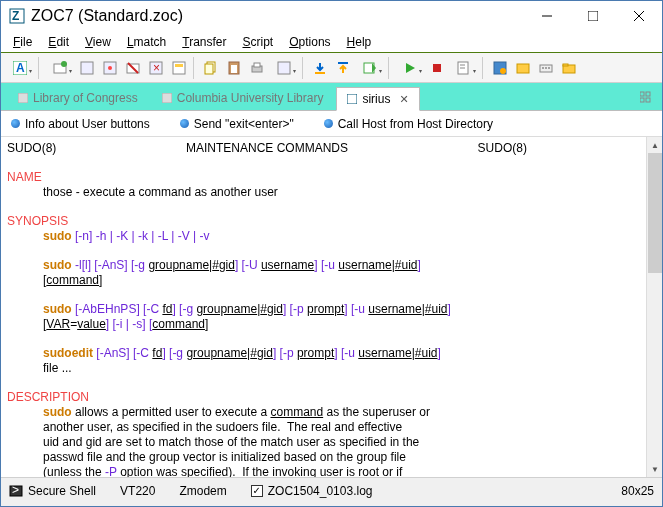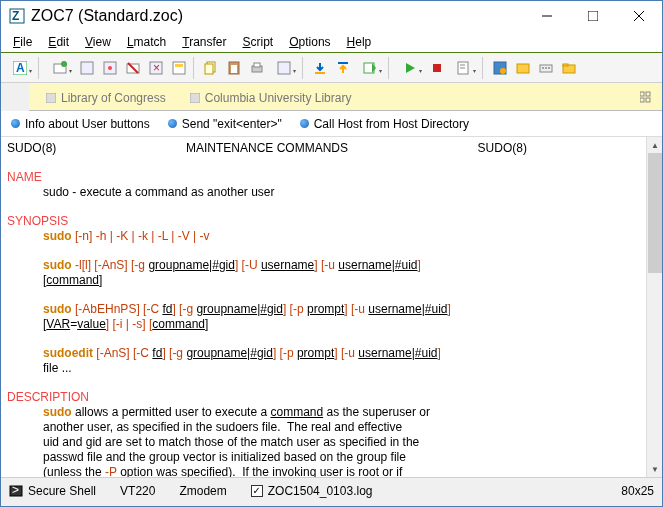--- a/index.html
+++ b/index.html
@@ -10,42 +10,42 @@
 .winbtn { width: 46px; height: 30px; display: flex; align-items: center; justify-content: center; color: #000; }
 .winbtn.close { color: #000; }
 .menubar { background: #fff; height: 22px; display: flex; align-items: center; padding: 0 4px; border-bottom: 1px solid #4d7c0f; }
 .menuitem { padding: 2px 8px; color: #000; }
 .menuitem span.u { text-decoration: underline; }
 .toolbar { background: #f5f5f5; height: 30px; display: flex; align-items: center; padding: 2px 4px; gap: 1px; border-bottom: 1px solid #d0d0d0; }
 .tbtn { width: 22px; height: 22px; display: flex; align-items: center; justify-content: center; border: 1px solid transparent; }
 .tbtn.dd { width: 30px; position: relative; }
 .tbtn.dd::after { content: "▾"; font-size: 6px; position: absolute; right: 2px; top: 9px; color: #555; }
 .tsep { width: 4px; height: 22px; border-left: 1px solid #ccc; margin: 0 2px; }
-.tabbar { background: #fef9c3; height: 28px; display: flex; align-items: flex-end; padding: 0 6px; border-bottom: 1px solid #bcbcbc; position: relative; margin-left: 28px; }
+.tabbar { background: #5eead4; height: 28px; display: flex; align-items: flex-end; padding: 0 6px; border-bottom: 1px solid #bcbcbc; position: relative; }
 .tab { height: 24px; display: flex; align-items: center; padding: 0 10px; color: #777; border: 1px solid transparent; margin-right: 2px; gap: 5px; }
 .tab.active { background: #fff; color: #000; border: 1px solid #bcbcbc; border-bottom: 1px solid #fff; position: relative; top: 1px; }
 .tab .x { margin-left: 4px; color: #555; font-size: 11px; }
 .tab-overflow { position: absolute; right: 6px; top: 5px; width: 20px; height: 18px; display: flex; align-items: center; justify-content: center; color: #555; }
-.userbtns { background: #fff; height: 26px; display: flex; align-items: center; padding: 4px 10px; gap: 18px; border-bottom: 1px solid #dcdcdc; }
+.userbtns { background: #fff; height: 26px; display: flex; align-items: center; padding: 4px 10px; gap: 30px; border-bottom: 1px solid #dcdcdc; }
 .ubtn { display: flex; align-items: center; gap: 5px; color: #000; }
 .bullet { width: 9px; height: 9px; border-radius: 50%; background: radial-gradient(circle at 35% 35%, #6bf, #1a5fb4); }
 .terminal { background: #fff; height: 340px; overflow: auto; position: relative; }
 .terminal pre { font-family: "Consolas", "Courier New", monospace; font-size: 12px; line-height: 14px; padding: 4px 6px; white-space: pre; color: #000; }
 .terminal .scrollbar { position: absolute; right: 0; top: 0; width: 16px; height: 100%; background: #f0f0f0; border-left: 1px solid #ddd; }
 .terminal .sb-thumb { position: absolute; top: 16px; width: 14px; left: 1px; height: 120px; background: #cdcdcd; }
 .terminal .sb-up { position: absolute; top: 0; width: 16px; height: 16px; display:flex; align-items:center; justify-content:center; font-size:8px; color:#555;}
 .terminal .sb-down { position: absolute; bottom: 0; width: 16px; height: 16px; display:flex; align-items:center; justify-content:center; font-size:8px; color:#555;}
 .statusbar { background: #f0f0f0; height: 26px; display: flex; align-items: center; padding: 0 8px; gap: 24px; border-top: 1px solid #d0d0d0; }
 .st { display: flex; align-items: center; gap: 5px; color: #000; }
 .st .cb { width:12px; height:12px; border:1px solid #333; display:inline-flex; align-items:center; justify-content:center; font-size:10px; line-height:10px; background:#fff;}
 .st-right { margin-left: auto; }
 .mono { font-family: "Consolas","Courier New",monospace; }
 .sh { color: #ef4444; } 
 .cmd { color: #cc7a00; font-weight: bold; }
-.opt { color: #c2410c; }
+.opt { color: #6d28d9; }
 .ul { text-decoration: underline; }
 </style>
 </head>
 <body>
 
 <div class="titlebar">
   <span class="icon-sq">
     <svg width="16" height="16">
         <rect x="1" y="1" width="14" height="14" fill="#fff" stroke="#057" stroke-width="1"></rect>
         <text x="3" y="12" font-size="9" font-family="Arial" fill="#057" font-weight="bold">Z</text>
@@ -219,20 +219,27 @@
         <rect width="10" height="10" fill="#ddd" stroke="#aaa"></rect>
       </svg>
     <span>Library of Congress</span>
   </div>
   <div class="tab">
     <svg width="10" height="10">
         <rect width="10" height="10" fill="#ddd" stroke="#aaa"></rect>
       </svg>
     <span>Columbia University Library</span>
   </div>
+  <div class="tab active">
+    <svg width="10" height="10">
+        <rect width="10" height="10" fill="#fff" stroke="#057"></rect>
+      </svg>
+    <span>sirius</span>
+    <span class="x">✕</span>
+  </div>
   <div class="tab-overflow">
     <svg width="12" height="12">
         <rect x="0" y="1" width="4" height="4" fill="none" stroke="#888"></rect>
         <rect x="6" y="1" width="4" height="4" fill="none" stroke="#888"></rect>
         <rect x="0" y="7" width="4" height="4" fill="none" stroke="#888"></rect>
         <rect x="6" y="7" width="4" height="4" fill="none" stroke="#888"></rect>
       </svg>
   </div>
 </div>
 
@@ -248,21 +255,21 @@
   <div class="ubtn">
     <span class="bullet"></span>
     <span>Call Host from Host Directory</span>
   </div>
 </div>
 
 <div class="terminal">
 <pre class="mono"><span>SUDO(8)</span>                  <span>MAINTENANCE COMMANDS</span>                  <span>SUDO(8)</span>
 
 <span class="sh">NAME</span>
-     <span>sudo - execute a command as another user</span>
+     <span>those - execute a command as another user</span>
 
 <span class="sh">SYNOPSIS</span>
      <span class="cmd">sudo</span><span class="opt"> [-n] -h | -K | -k | -L | -V | -v</span>
 
      <span class="cmd">sudo</span><span class="opt"> -l[l] [-AnS] [-g </span><span class="ul">groupname</span><span>|</span><span class="ul">#gid</span><span class="opt">] [-U </span><span class="ul">username</span><span class="opt">] [-u </span><span class="ul">username</span><span>|</span><span class="ul">#uid</span><span class="opt">]</span>
      <span>[</span><span class="ul">command</span><span>]</span>
 
      <span class="cmd">sudo</span><span class="opt"> [-AbEHnPS] [-C </span><span class="ul">fd</span><span class="opt">] [-g </span><span class="ul">groupname</span><span>|</span><span class="ul">#gid</span><span class="opt">] [-p </span><span class="ul">prompt</span><span class="opt">] [-u </span><span class="ul">username</span><span>|</span><span class="ul">#uid</span><span class="opt">]</span>
      <span>[</span><span class="ul">VAR</span><span>=</span><span class="ul">value</span><span class="opt">] [-i | -s] [</span><span class="ul">command</span><span>]</span>
 

